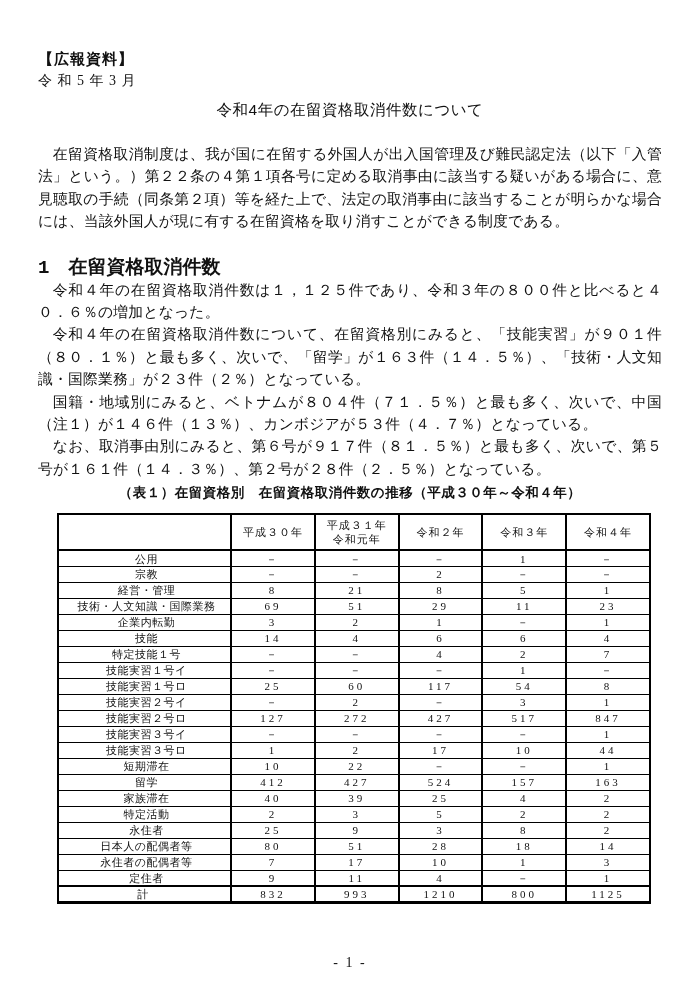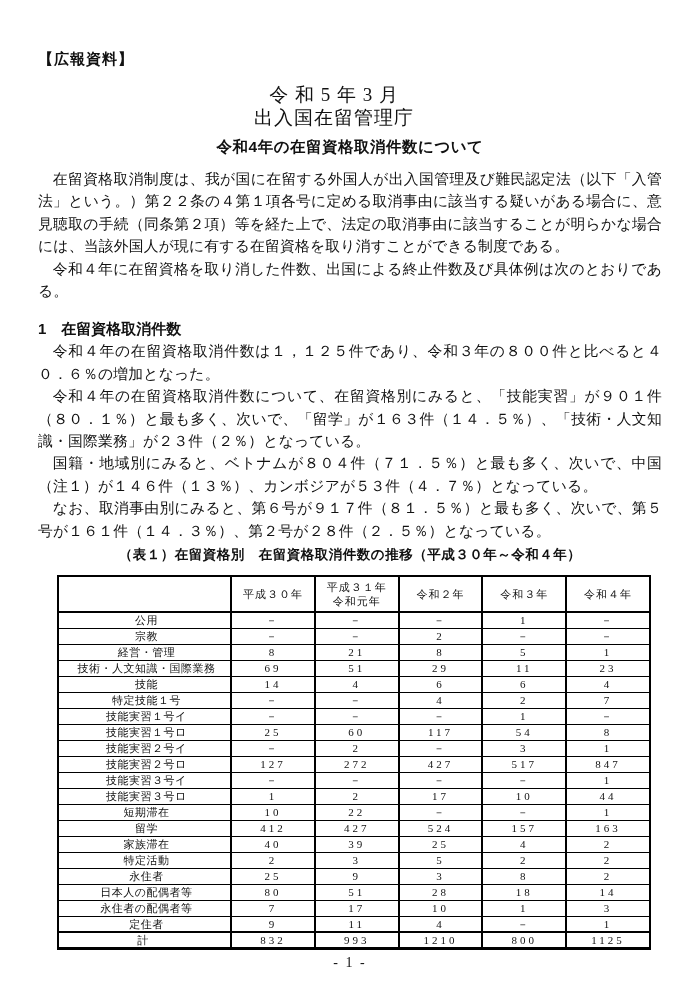--- a/index.html
+++ b/index.html
@@ -2,28 +2,28 @@
 <html><head>
 <meta charset="utf-8">
 <style>
   * { margin:0; padding:0; box-sizing:border-box; }
   html,body { width:700px; height:993px; background:#ffffff; overflow:hidden; }
   body { font-family:"Liberation Serif", serif; color:#111; }
   .page { position:relative; width:700px; height:993px; padding:50px 38px 0 38px; }
 
   .doc-label { font-family:"Liberation Sans", sans-serif; font-weight:bold; font-size:15px; letter-spacing:1px; }
 
-  .date-block { margin-top:14px; text-align:center; padding-right:32px; font-size:19px; line-height:23px; letter-spacing:1px; }
-
-  .doc-title { margin-top:8px; text-align:center; font-family:"Liberation Sans", sans-serif; font-weight:bold; font-size:15.5px; letter-spacing:0.5px; }
-
-  .body-text { margin-top:10px; }
+  .date-block { margin-top:0; text-align:left; padding-right:32px; font-size:14px; line-height:23px; letter-spacing:1px; }
+
+  .doc-title { margin-top:8px; text-align:center; font-family:"Liberation Sans", sans-serif; font-weight:normal; font-size:15.5px; letter-spacing:0.5px; }
+
+  .body-text { margin-top:22px; }
   .para { font-size:14.8px; line-height:22.4px; text-indent:1em; text-align:justify; letter-spacing:0.2px; }
 
-  .section-heading { margin-top:16px; font-family:Liberation Sans, sans-serif; font-weight:bold; font-size:15px; line-height:22px; }
+  .section-heading { margin-top:24px; font-family:Liberation Mono, monospace; font-weight:bold; font-size:19px; line-height:22px; }
 
   .table-caption { margin-top:4px; text-align:center; font-family:"Liberation Sans", sans-serif; font-weight:bold; font-size:13.5px; letter-spacing:0.5px; }
 
   table.cancel-table { border-collapse:collapse; table-layout:fixed; width:592px; margin:11px 0 15px 19px; border:2px solid #000; border-bottom-width:3px; }
   .cancel-table th, .cancel-table td { border:1px solid #000; border-left-width:2px; border-right-width:2px; font-weight:normal; font-size:11px; }
   .cancel-table thead th { height:36px; text-align:center; vertical-align:middle; white-space:pre-line; line-height:14px; border-bottom-width:2px; letter-spacing:1px; }
   .cancel-table td { height:16px; line-height:12px; padding:1px 3px; vertical-align:middle; }
   .cancel-table td.label-cell { text-align:center; padding-left:7px; letter-spacing:0.5px; }
   .cancel-table td.num-cell { text-align:center; letter-spacing:3px; }
   .cancel-table col.c-label { width:173px; }
@@ -35,28 +35,26 @@
 </style>
 </head>
 <body>
 
 <div class="page">
 
   <div class="doc-label">【広報資料】</div>
 
   <div class="date-block">
     <div>令 和 5 年 3 月</div>
-    <div>出入国在留管理庁</div>
   </div>
 
   <div class="doc-title">令和4年の在留資格取消件数について</div>
 
   <div class="body-text">
     <p class="para">在留資格取消制度は、我が国に在留する外国人が出入国管理及び難民認定法（以下「入管法」という。）第２２条の４第１項各号に定める取消事由に該当する疑いがある場合に、意見聴取の手続（同条第２項）等を経た上で、法定の取消事由に該当することが明らかな場合には、当該外国人が現に有する在留資格を取り消すことができる制度である。</p>
-    <p class="para">令和４年に在留資格を取り消した件数、出国による終止件数及び具体例は次のとおりである。</p>
   </div>
 
   <div class="section-heading">1　在留資格取消件数</div>
 
   <div>
     <p class="para">令和４年の在留資格取消件数は１，１２５件であり、令和３年の８００件と比べると４０．６％の増加となった。</p>
     <p class="para">令和４年の在留資格取消件数について、在留資格別にみると、「技能実習」が９０１件（８０．１％）と最も多く、次いで、「留学」が１６３件（１４．５％）、「技術・人文知識・国際業務」が２３件（２％）となっている。</p>
     <p class="para">国籍・地域別にみると、ベトナムが８０４件（７１．５％）と最も多く、次いで、中国（注１）が１４６件（１３％）、カンボジアが５３件（４．７％）となっている。</p>
     <p class="para">なお、取消事由別にみると、第６号が９１７件（８１．５％）と最も多く、次いで、第５号が１６１件（１４．３％）、第２号が２８件（２．５％）となっている。</p>
   </div>
@@ -110,20 +108,28 @@
         </tr>
         <tr>
           <td class="label-cell">技術・人文知識・国際業務</td>
           <td class="num-cell">69</td>
           <td class="num-cell">51</td>
           <td class="num-cell">29</td>
           <td class="num-cell">11</td>
           <td class="num-cell">23</td>
         </tr>
         <tr>
+          <td class="label-cell">企業内転勤</td>
+          <td class="num-cell">3</td>
+          <td class="num-cell">2</td>
+          <td class="num-cell">1</td>
+          <td class="num-cell">－</td>
+          <td class="num-cell">1</td>
+        </tr>
+        <tr>
           <td class="label-cell">技能</td>
           <td class="num-cell">14</td>
           <td class="num-cell">4</td>
           <td class="num-cell">6</td>
           <td class="num-cell">6</td>
           <td class="num-cell">4</td>
         </tr>
         <tr>
           <td class="label-cell">特定技能１号</td>
           <td class="num-cell">－</td>

